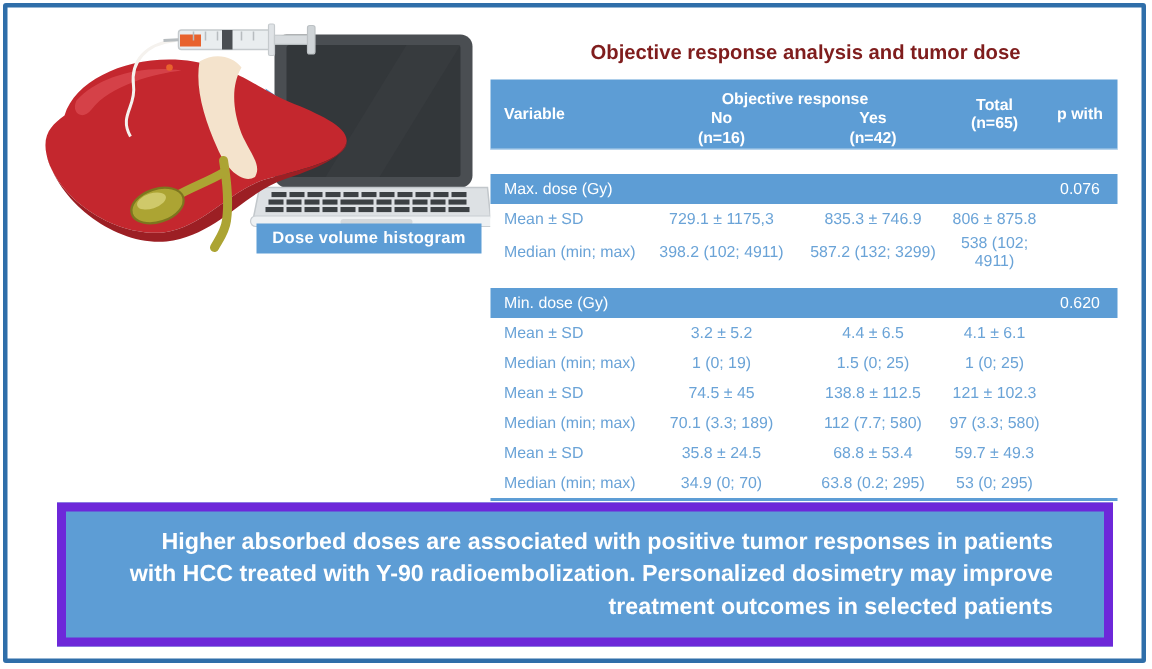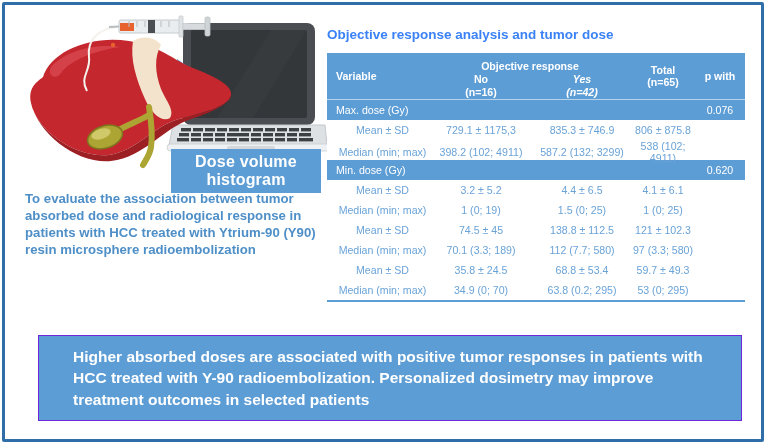--- a/index.html
+++ b/index.html
@@ -7,62 +7,62 @@
     position:relative; width:762px; height:440px; margin:2px;
     border:3px solid #2f6ea9; border-radius:2px; background:#ffffff;
     font-family:"Liberation Sans", sans-serif; overflow:hidden; box-sizing:border-box;
   }
   .preline{white-space:pre-line;}
 
   
   .illustration{position:absolute; left:16px; top:10px; width:306px; height:168px;}
   .dvh-label{
     position:absolute; left:150px; top:134px; width:150px; box-sizing:border-box;
-    background:#5d9dd5; color:#ffffff; font-weight:bold; font-size:16px;
+    background:#5d9dd5; color:#ffffff; font-weight:bold; font-size:11px;
     text-align:center; padding:4px 2px; letter-spacing:.2px;
   }
   .study-text{position:absolute; left:20px; width:300px; color:#4e8fc7; font-weight:bold;
     font-size:13.2px; line-height:1.28; margin:0;}
   .objective{top:186px;}
   .design{top:268px;}
 
   
   .right-col{position:absolute; left:322px; top:22px; width:420px;}
-  .table-title{margin:0 0 11px 0; text-align:left; color:#3b82f6; font-size:13.5px; font-weight:bold;}
+  .table-title{margin:0 0 11px 0; text-align:center; color:#7f1d1d; font-size:13.5px; font-weight:bold;}
   .dose-table{width:418px; border-bottom:2px solid #5d9dd5; font-size:10.6px;}
   .thead{
     display:grid; grid-template-columns:102px 104px 98px 64px 50px; grid-template-rows:19px 27px;
     background:#5d9dd5; color:#ffffff; font-weight:bold;
     border-bottom:1px solid rgba(255,255,255,.55);
   }
   .th{display:flex; align-items:center; justify-content:center; text-align:center; line-height:1.15;}
   .th-variable{grid-column:1; grid-row:1/3; justify-content:flex-start; padding-left:9px;}
   .th-group{grid-column:2/4; grid-row:1; align-items:flex-end;}
   .th-no{grid-column:2; grid-row:2;}
-  .th-yes{grid-column:3; grid-row:2;font-style:italic;}
+  .th-yes{grid-column:3; grid-row:2;}
   .th-total{grid-column:4; grid-row:1/3;}
   .th-p{grid-column:5; grid-row:1/3;}
   .band{
     display:grid; grid-template-columns:368px 50px; align-items:center;
-    background:#5d9dd5; color:#ffffff; height:20px; margin-top:0;
+    background:#5d9dd5; color:#ffffff; height:20px; margin-top:16px;
   }
   .band .band-label{padding-left:9px;}
   .band .band-p{text-align:center;}
   .drow{
     display:grid; grid-template-columns:102px 104px 98px 64px 50px; align-items:center;
     height:20px; color:#6aa3d7; background:#ffffff;
   }
-  .drow .c0{padding-left:9px;text-align:center;}
+  .drow .c0{padding-left:9px;}
   .drow .c1,.drow .c2,.drow .c3{text-align:center;}
 
   
   .banner{
     position:absolute; left:33px; top:330px; width:704px; box-sizing:border-box;
-    background:#5d9dd5; border:1px solid #6d28d9; color:#ffffff;
-    font-weight:bold; font-size:15.5px; line-height:1.38; text-align:left;
+    background:#5d9dd5; border:6px solid #6d28d9; color:#ffffff;
+    font-weight:bold; font-size:15.5px; line-height:1.38; text-align:right;
     padding:10px 34px;
   }
 </style>
 </head>
 <body>
 
 <div class="page">
 
   <div class="illustration">
     <svg width="306" height="168" viewBox="0 0 306 168">
@@ -157,21 +157,20 @@
         </g>
         <rect x="158" y="1" width="4" height="21" rx="1" fill="#dfe3e6" stroke="#c5cacd" stroke-width="0.8"></rect>
         <rect x="162" y="8.5" width="22" height="6" fill="#d7dbde" stroke="#c5cacd" stroke-width="0.8"></rect>
         <rect x="184" y="2" width="5" height="19" rx="1.5" fill="#cfd4d7" stroke="#bcc1c4" stroke-width="0.8"></rect>
         <line x1="98" y1="11.5" x2="88" y2="12" stroke="#b7bcbf" stroke-width="2"></line>
       </g>
     </svg>
     <div class="dvh-label">Dose volume histogram</div>
   </div>
 
-  <p class="study-text objective">To evaluate the association between tumor absorbed dose and radiological response in patients with HCC treated with Ytrium-90 (Y90) resin microsphere radioembolization</p>
 
   <div class="right-col">
     <h2 class="table-title">Objective response analysis and tumor dose</h2>
 
     <div class="dose-table">
       <div class="thead">
         <div class="th th-variable">Variable</div>
         <div class="th th-group">Objective response</div>
         <div class="th th-no preline">No
 (n=16)</div>

